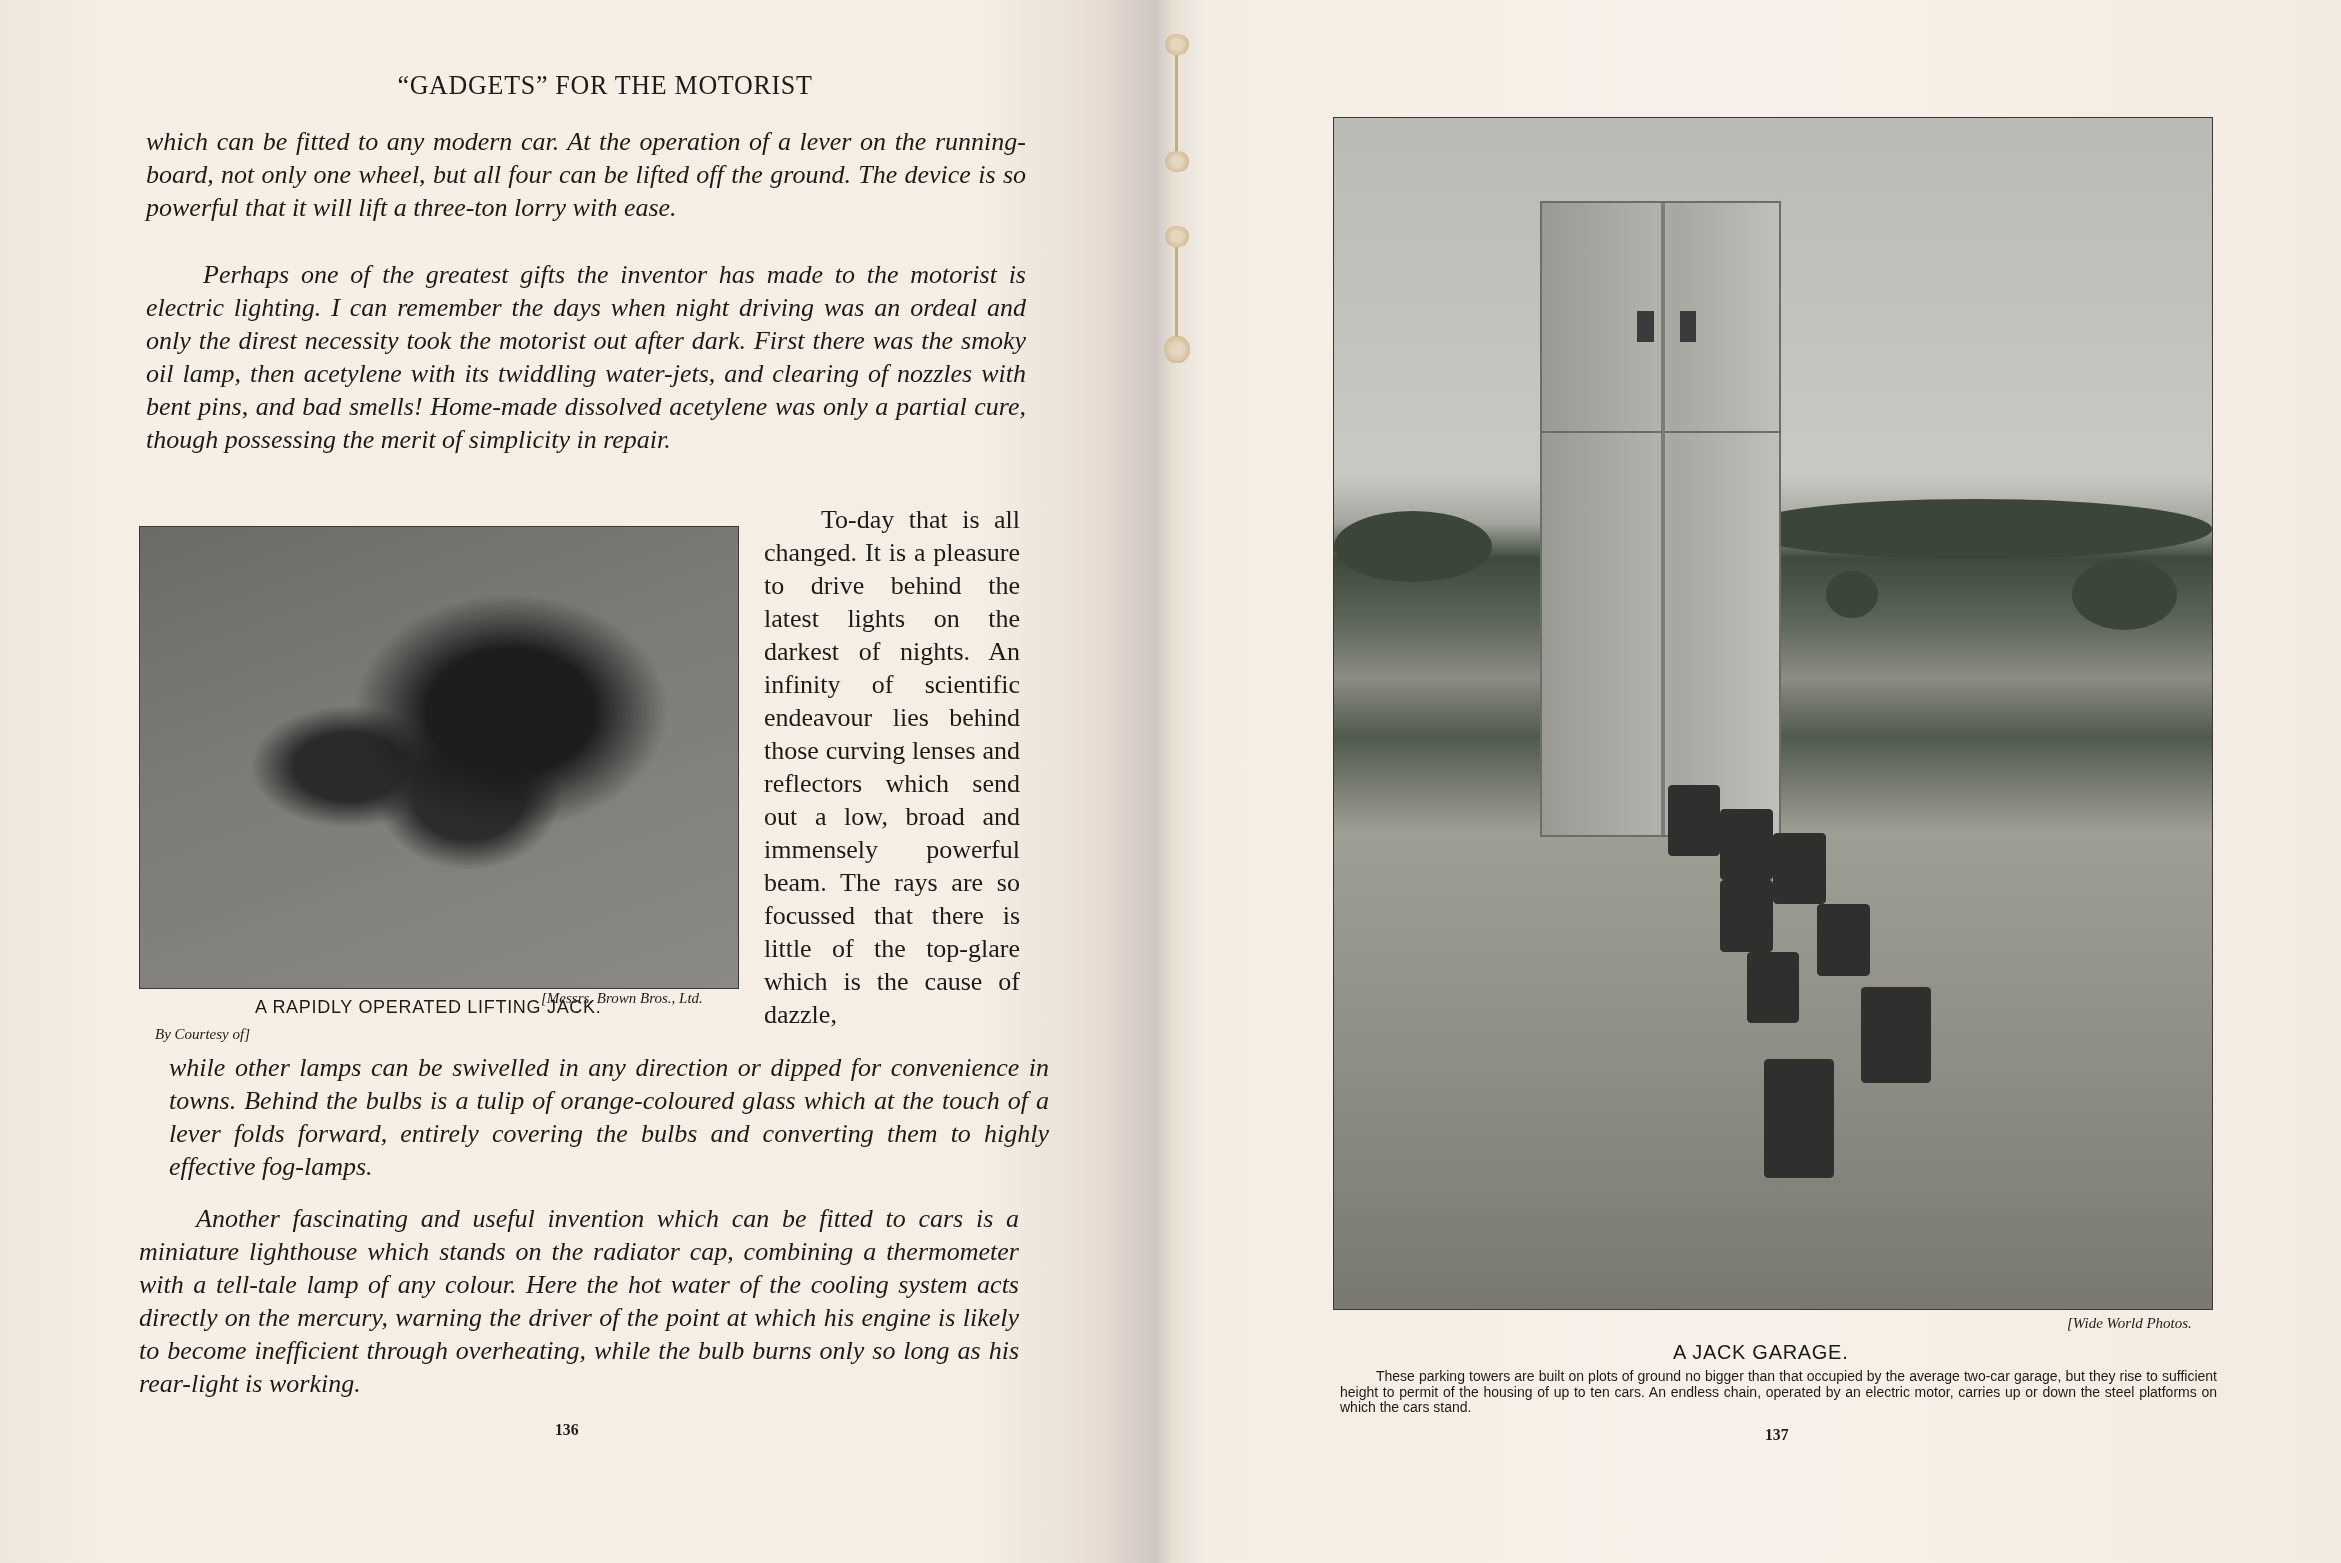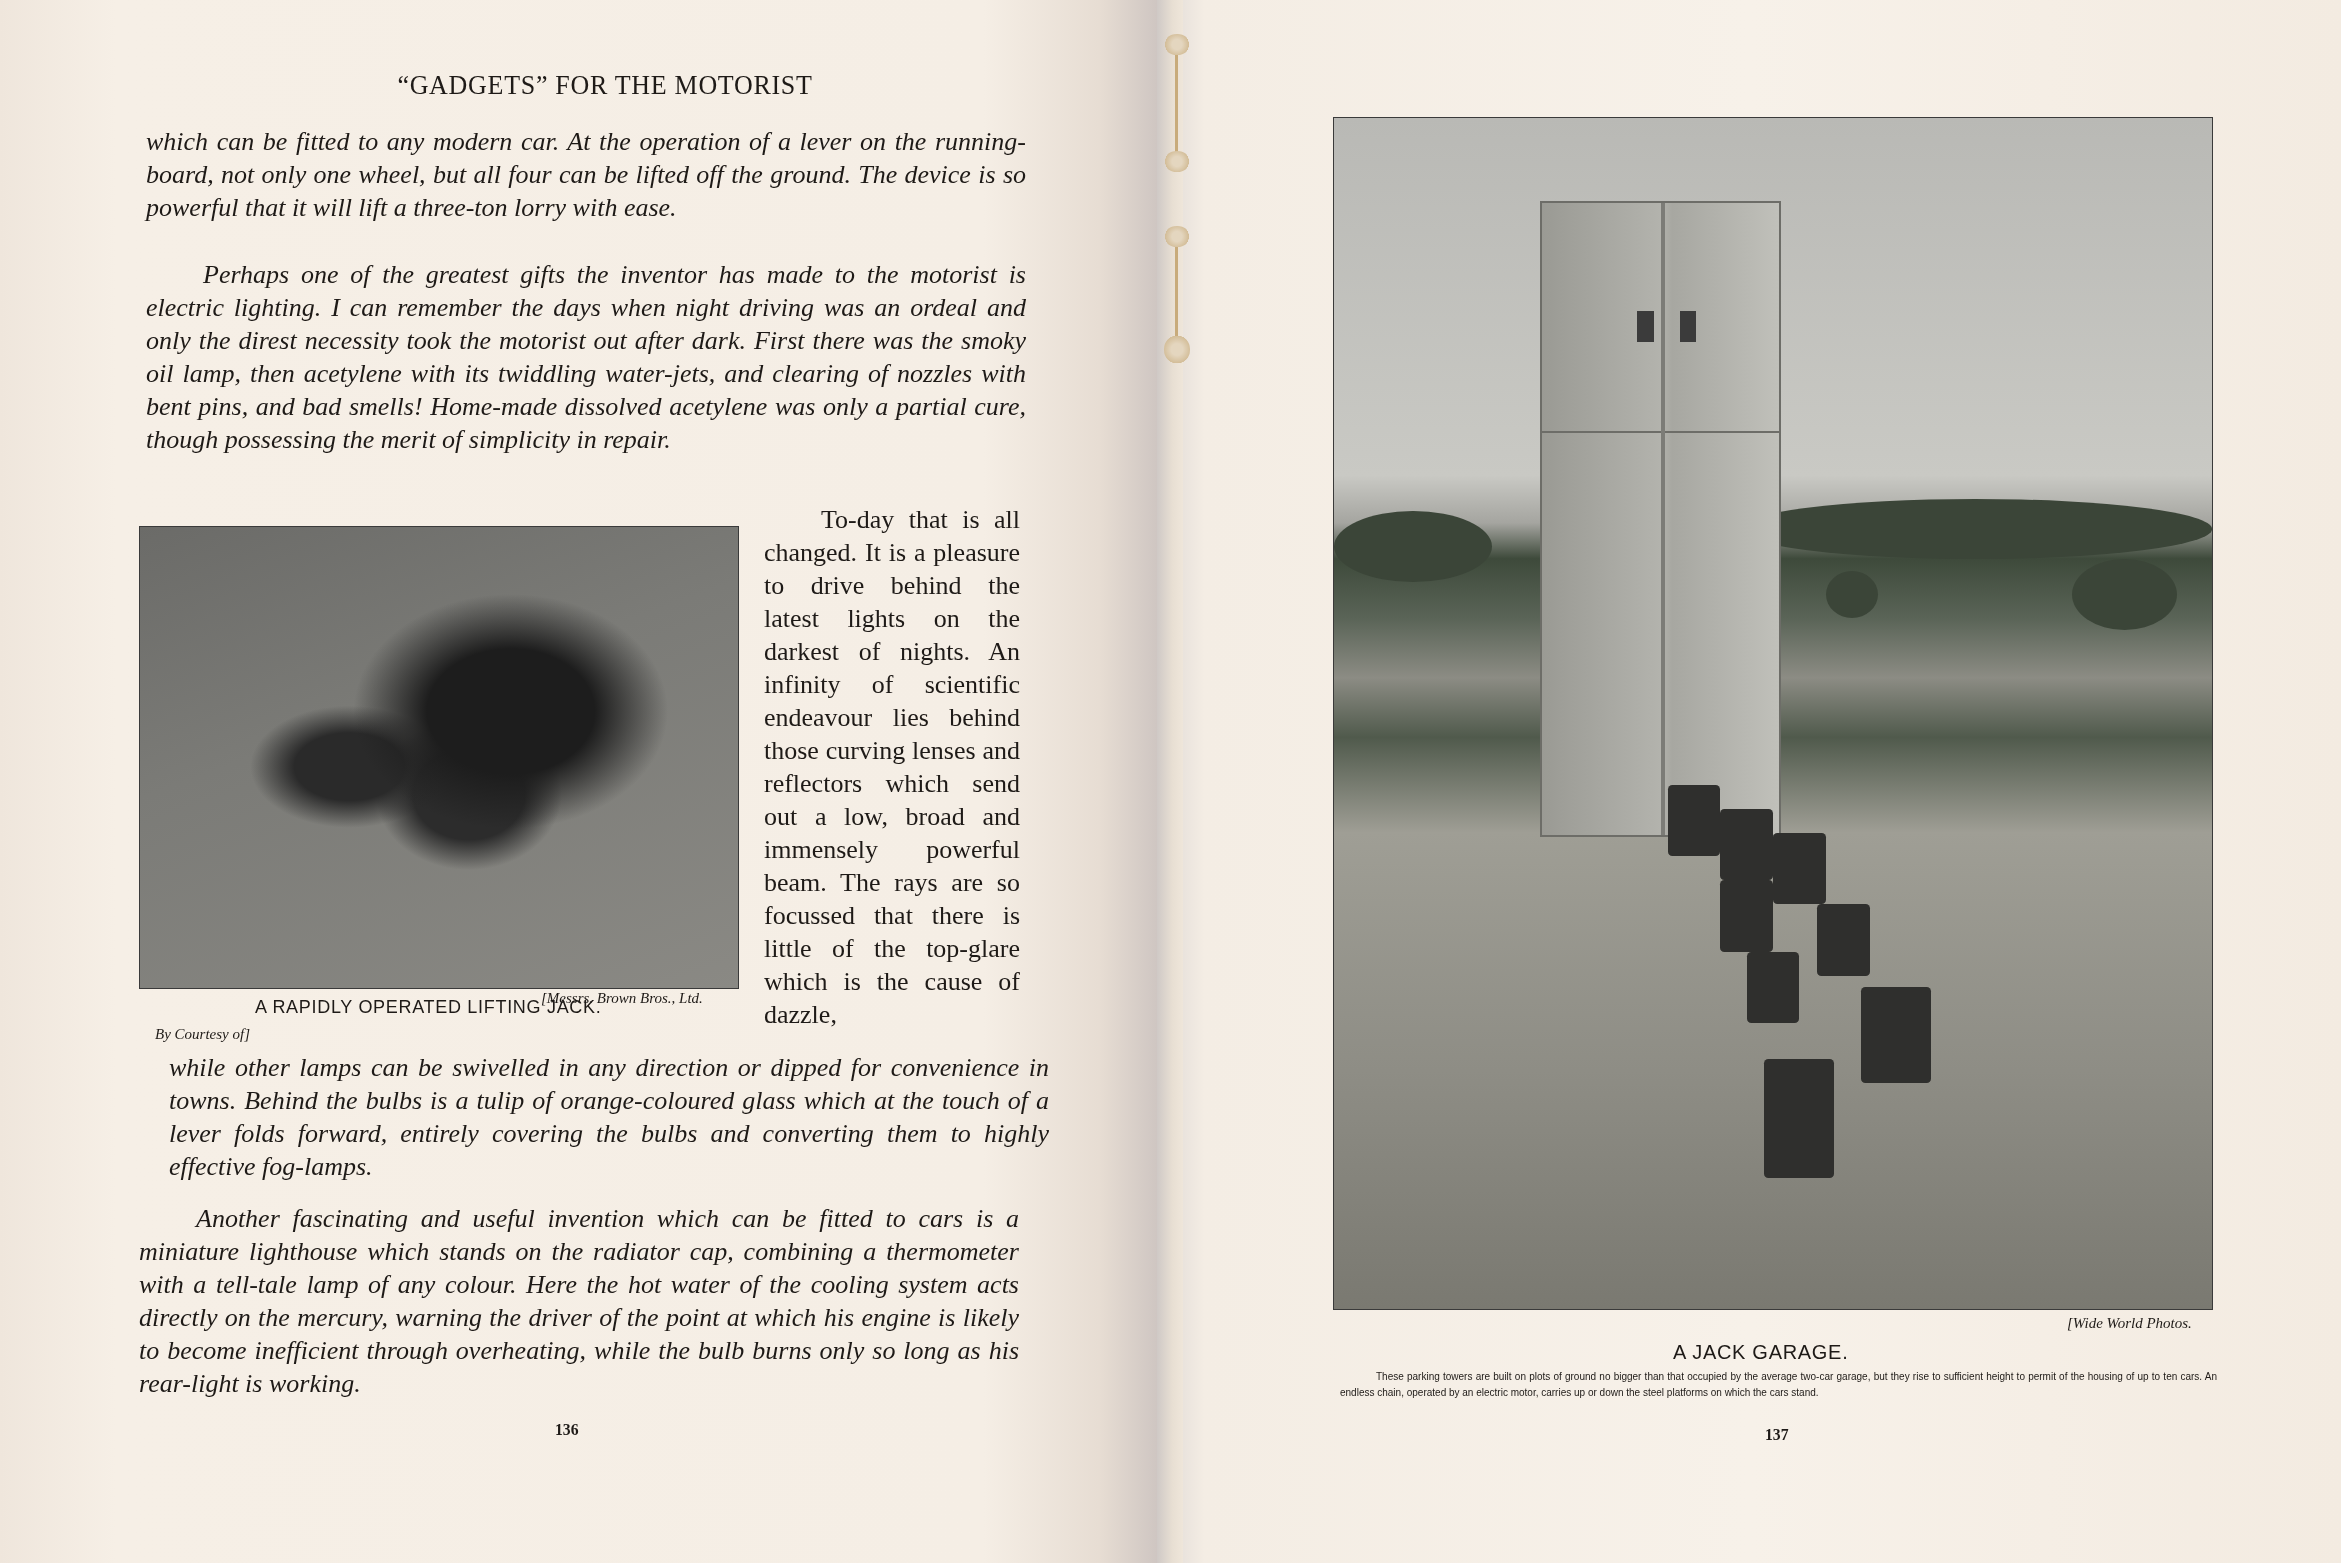--- a/index.html
+++ b/index.html
@@ -100,21 +100,21 @@
 
   .caption-title {
     position: absolute; font-family: "Liberation Sans", "DejaVu Sans", sans-serif;
     font-size: 18px; letter-spacing: 0.7px;
   }
   .cap-jack { left: 255px; top: 966px; margin-top: 31px; }
   .cap-garage { left: 1673px; top: 1341px; font-size: 20px; }
 
   .caption-body {
     position: absolute; left: 1340px; top: 1369px; width: 877px;
-    font-family: "Liberation Sans", "DejaVu Sans", sans-serif; font-size: 10px; line-height: 15.7px;
+    font-family: "Liberation Sans", "DejaVu Sans", sans-serif; font-size: 14px; line-height: 15.7px;
     text-align: justify; text-indent: 36px;
   }
 </style>
 </head>
 <body>
 
 <div class="page page-left"></div>
 <div class="page page-right"></div>
 <div class="spine"></div>
 <div class="stitch" style="top:43px;height:121px;"></div>

